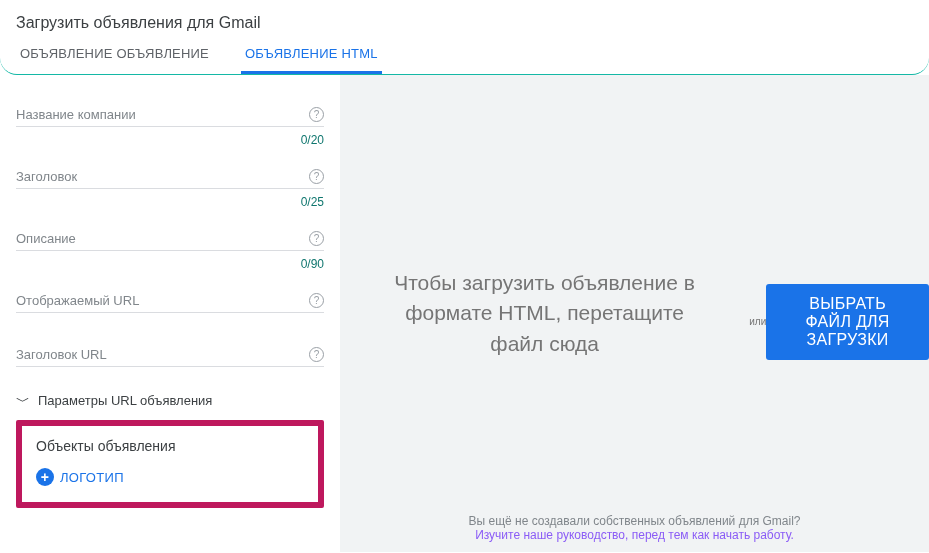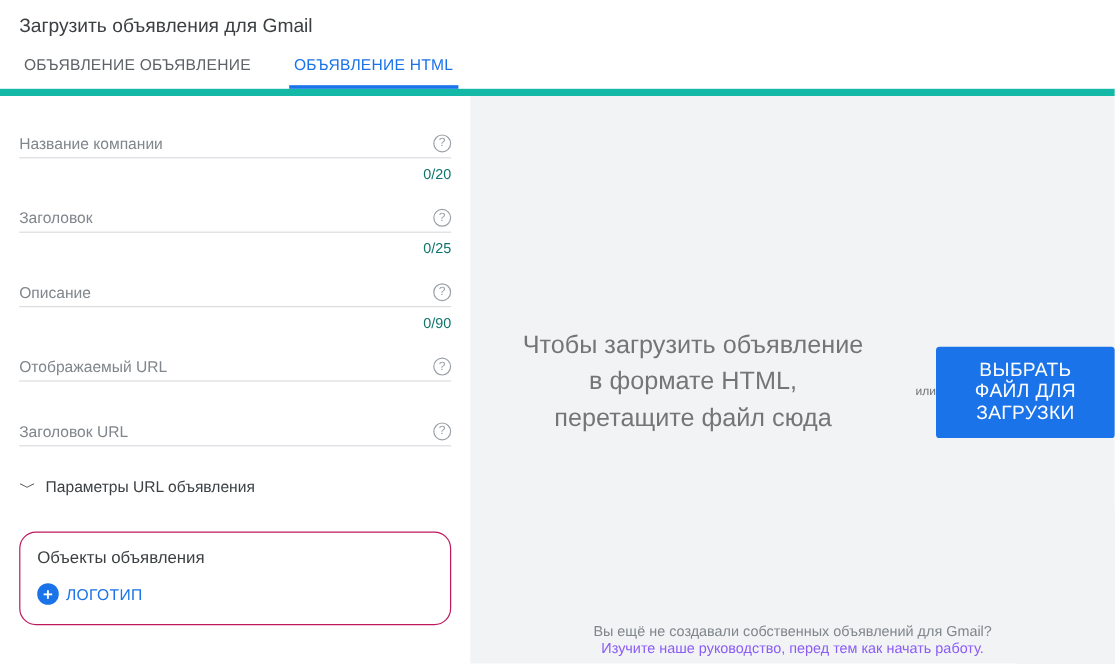--- a/index.html
+++ b/index.html
@@ -7,21 +7,22 @@
     font-family: Arial, Roboto, "Helvetica Neue", sans-serif;
     font-size: 13px;
     color: #3c4043;
     background: #fff;
     width: 929px;
     height: 553px;
     overflow: hidden;
   }
   .header {
     padding: 14px 16px 0 16px;
-    border-bottom: 6px solid #14b8a6;
+    border-bottom: 1px solid #14b8a6;
+    border-radius: 17px;
   }
   .header h1 {
     font-size: 16px;
     font-weight: 500;
     color: #3c4043;
     margin-bottom: 14px;
   }
   .tabs {
     display: flex;
     gap: 28px;
@@ -40,21 +41,21 @@
   }
   .tab.active {
     color: #1a73e8;
     border-bottom-color: #1a73e8;
   }
   .content {
     display: flex;
     height: calc(553px - 76px);
   }
   .left {
-    width: 392px;
+    width: 340px;
     padding: 10px 16px 16px 16px;
     overflow-y: auto;
   }
   .right {
     flex: 1;
     background: #f1f3f4;
     display: flex;
     flex-direction: row;
     align-items: center;
     justify-content: center;
@@ -98,23 +99,23 @@
     margin-top: 26px;
     cursor: pointer;
     font-size: 13px;
     color: #3c4043;
   }
   .chevron {
     font-size: 14px;
     line-height: 1;
   }
   .assets-box {
-    border: 1px solid #be185d;
-    border-radius: 14px;
-    margin-top: 30px;
+    border: 6px solid #be185d;
+    border-radius: 2px;
+    margin-top: 12px;
     padding: 12px 14px 16px 14px;
   }
   .assets-title {
     font-size: 14px;
     color: #3c4043;
     margin-bottom: 14px;
   }
   .logo-btn {
     display: inline-flex;
     align-items: center;

